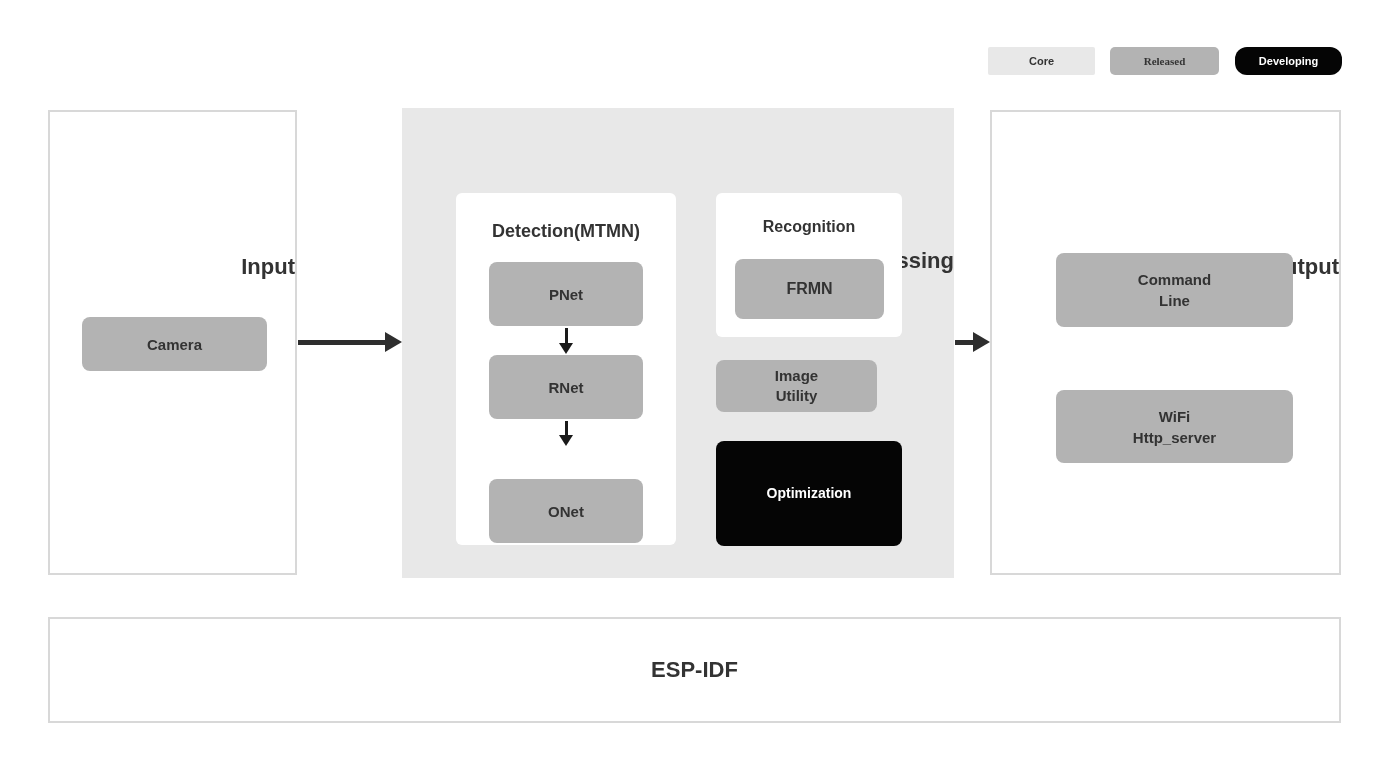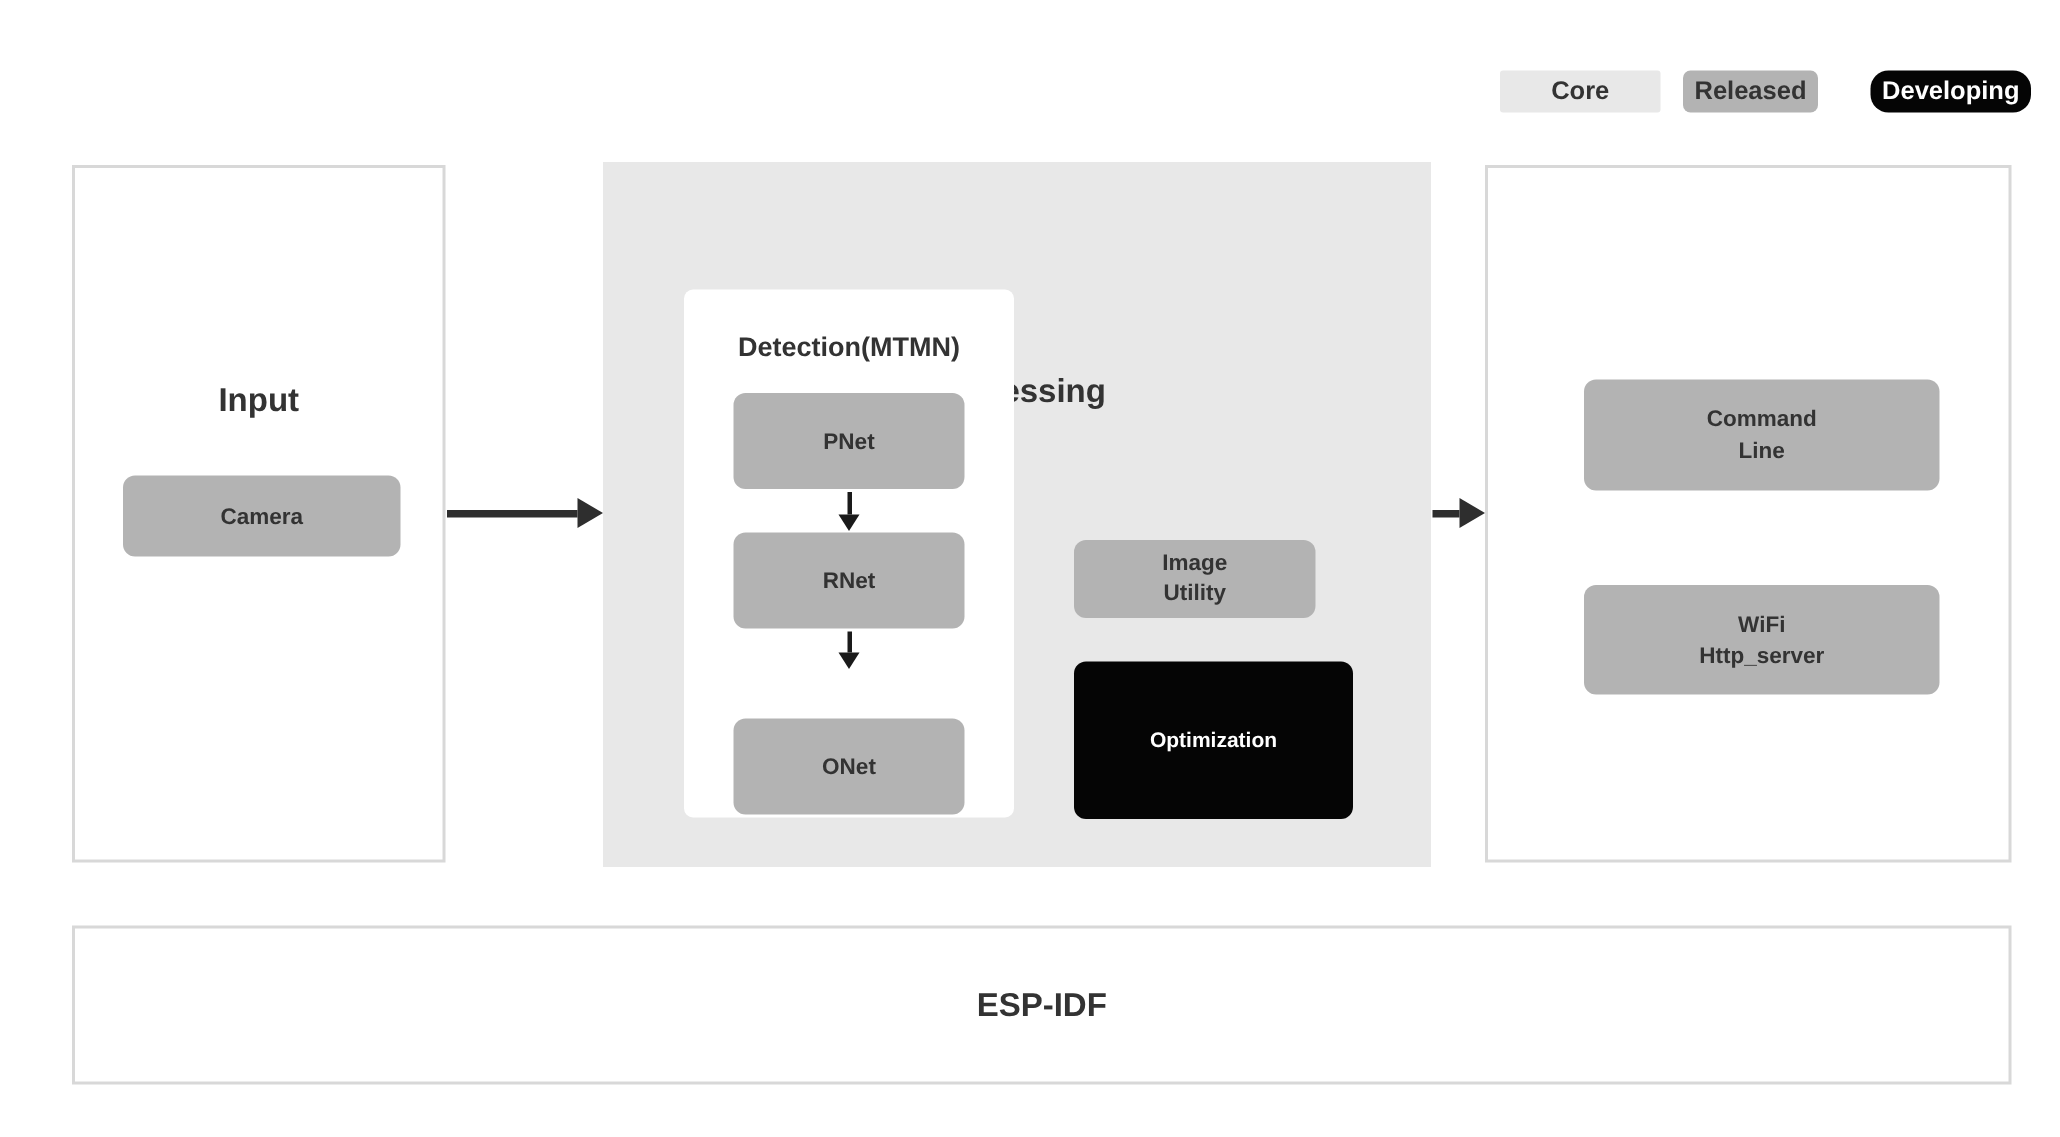--- a/index.html
+++ b/index.html
@@ -15,40 +15,39 @@
   .abs { position: absolute; }
 
   
   .legend-badge {
     position: absolute;
     top: 47px;
     height: 28px;
     display: flex;
     align-items: center;
     justify-content: center;
-    font-size: 17px;
+    font-size: 11px;
     font-weight: bold;
     color: #333333;
-    margin-left: 12px;
   }
   .legend-core { left: 988px; width: 107px; background: #e8e8e8; border-radius: 2px; }
-  .legend-released { left: 1110px; width: 90px; background: #b3b3b3; border-radius: 5px; }
+  .legend-released { left: 1110px; width: 109px; background: #b3b3b3; border-radius: 5px; font-family: Liberation Serif, serif; }
   .legend-developing { left: 1235px; width: 107px; background: #050505; color: #ffffff; border-radius: 12px; }
 
   
   .section-box {
     position: absolute;
     background: #ffffff;
     border: 2px solid #d8d8d8;
   }
   .section-title {
     position: absolute;
     left: 0;
     width: 100%;
-    text-align: center;
+    text-align: right;
     font-size: 22px;
     font-weight: bold;
     color: #333333;
   }
   #input-box { left: 48px; top: 110px; width: 249px; height: 465px; }
   #processing-box { left: 402px; top: 108px; width: 552px; height: 470px; background: #e8e8e8; border: none; }
   #output-box { left: 990px; top: 110px; width: 351px; height: 465px; }
   #espidf-box { left: 48px; top: 617px; width: 1293px; height: 106px; }
   #espidf-box .section-title { top: 0; height: 100%; display: flex; align-items: center; justify-content: center; }
 
@@ -140,20 +139,24 @@
       <div class="head"></div>
     </div>
     <div class="node" style="left:33px; top:162px; width:154px; height:64px;">RNet</div>
     <div class="v-arrow" style="left:103px; top:228px; width:14px; height:25px;">
       <div class="shaft"></div>
       <div class="head"></div>
     </div>
     <div class="node" style="left:33px; top:254px; width:154px; height:64px;margin-top:32px;">ONet</div>
   </div>
 
+  <div class="group-box" style="left:314px; top:85px; width:186px; height:144px;">
+    <div class="group-title" style="top:25px; font-size:16px;">Recognition</div>
+    <div class="node" style="left:19px; top:66px; width:149px; height:60px; font-size:16px;">FRMN</div>
+  </div>
 
   <div class="node" style="left:314px; top:252px; width:161px; height:52px; line-height:1.35;">Image
 Utility</div>
 
   <div class="node node-black" style="left:314px; top:333px; width:186px; height:105px;">Optimization</div>
 </div>
 
 <div class="h-arrow" style="left:955px; top:332px; width:35px; height:20px;">
   <div class="shaft"></div>
   <div class="head"></div>

